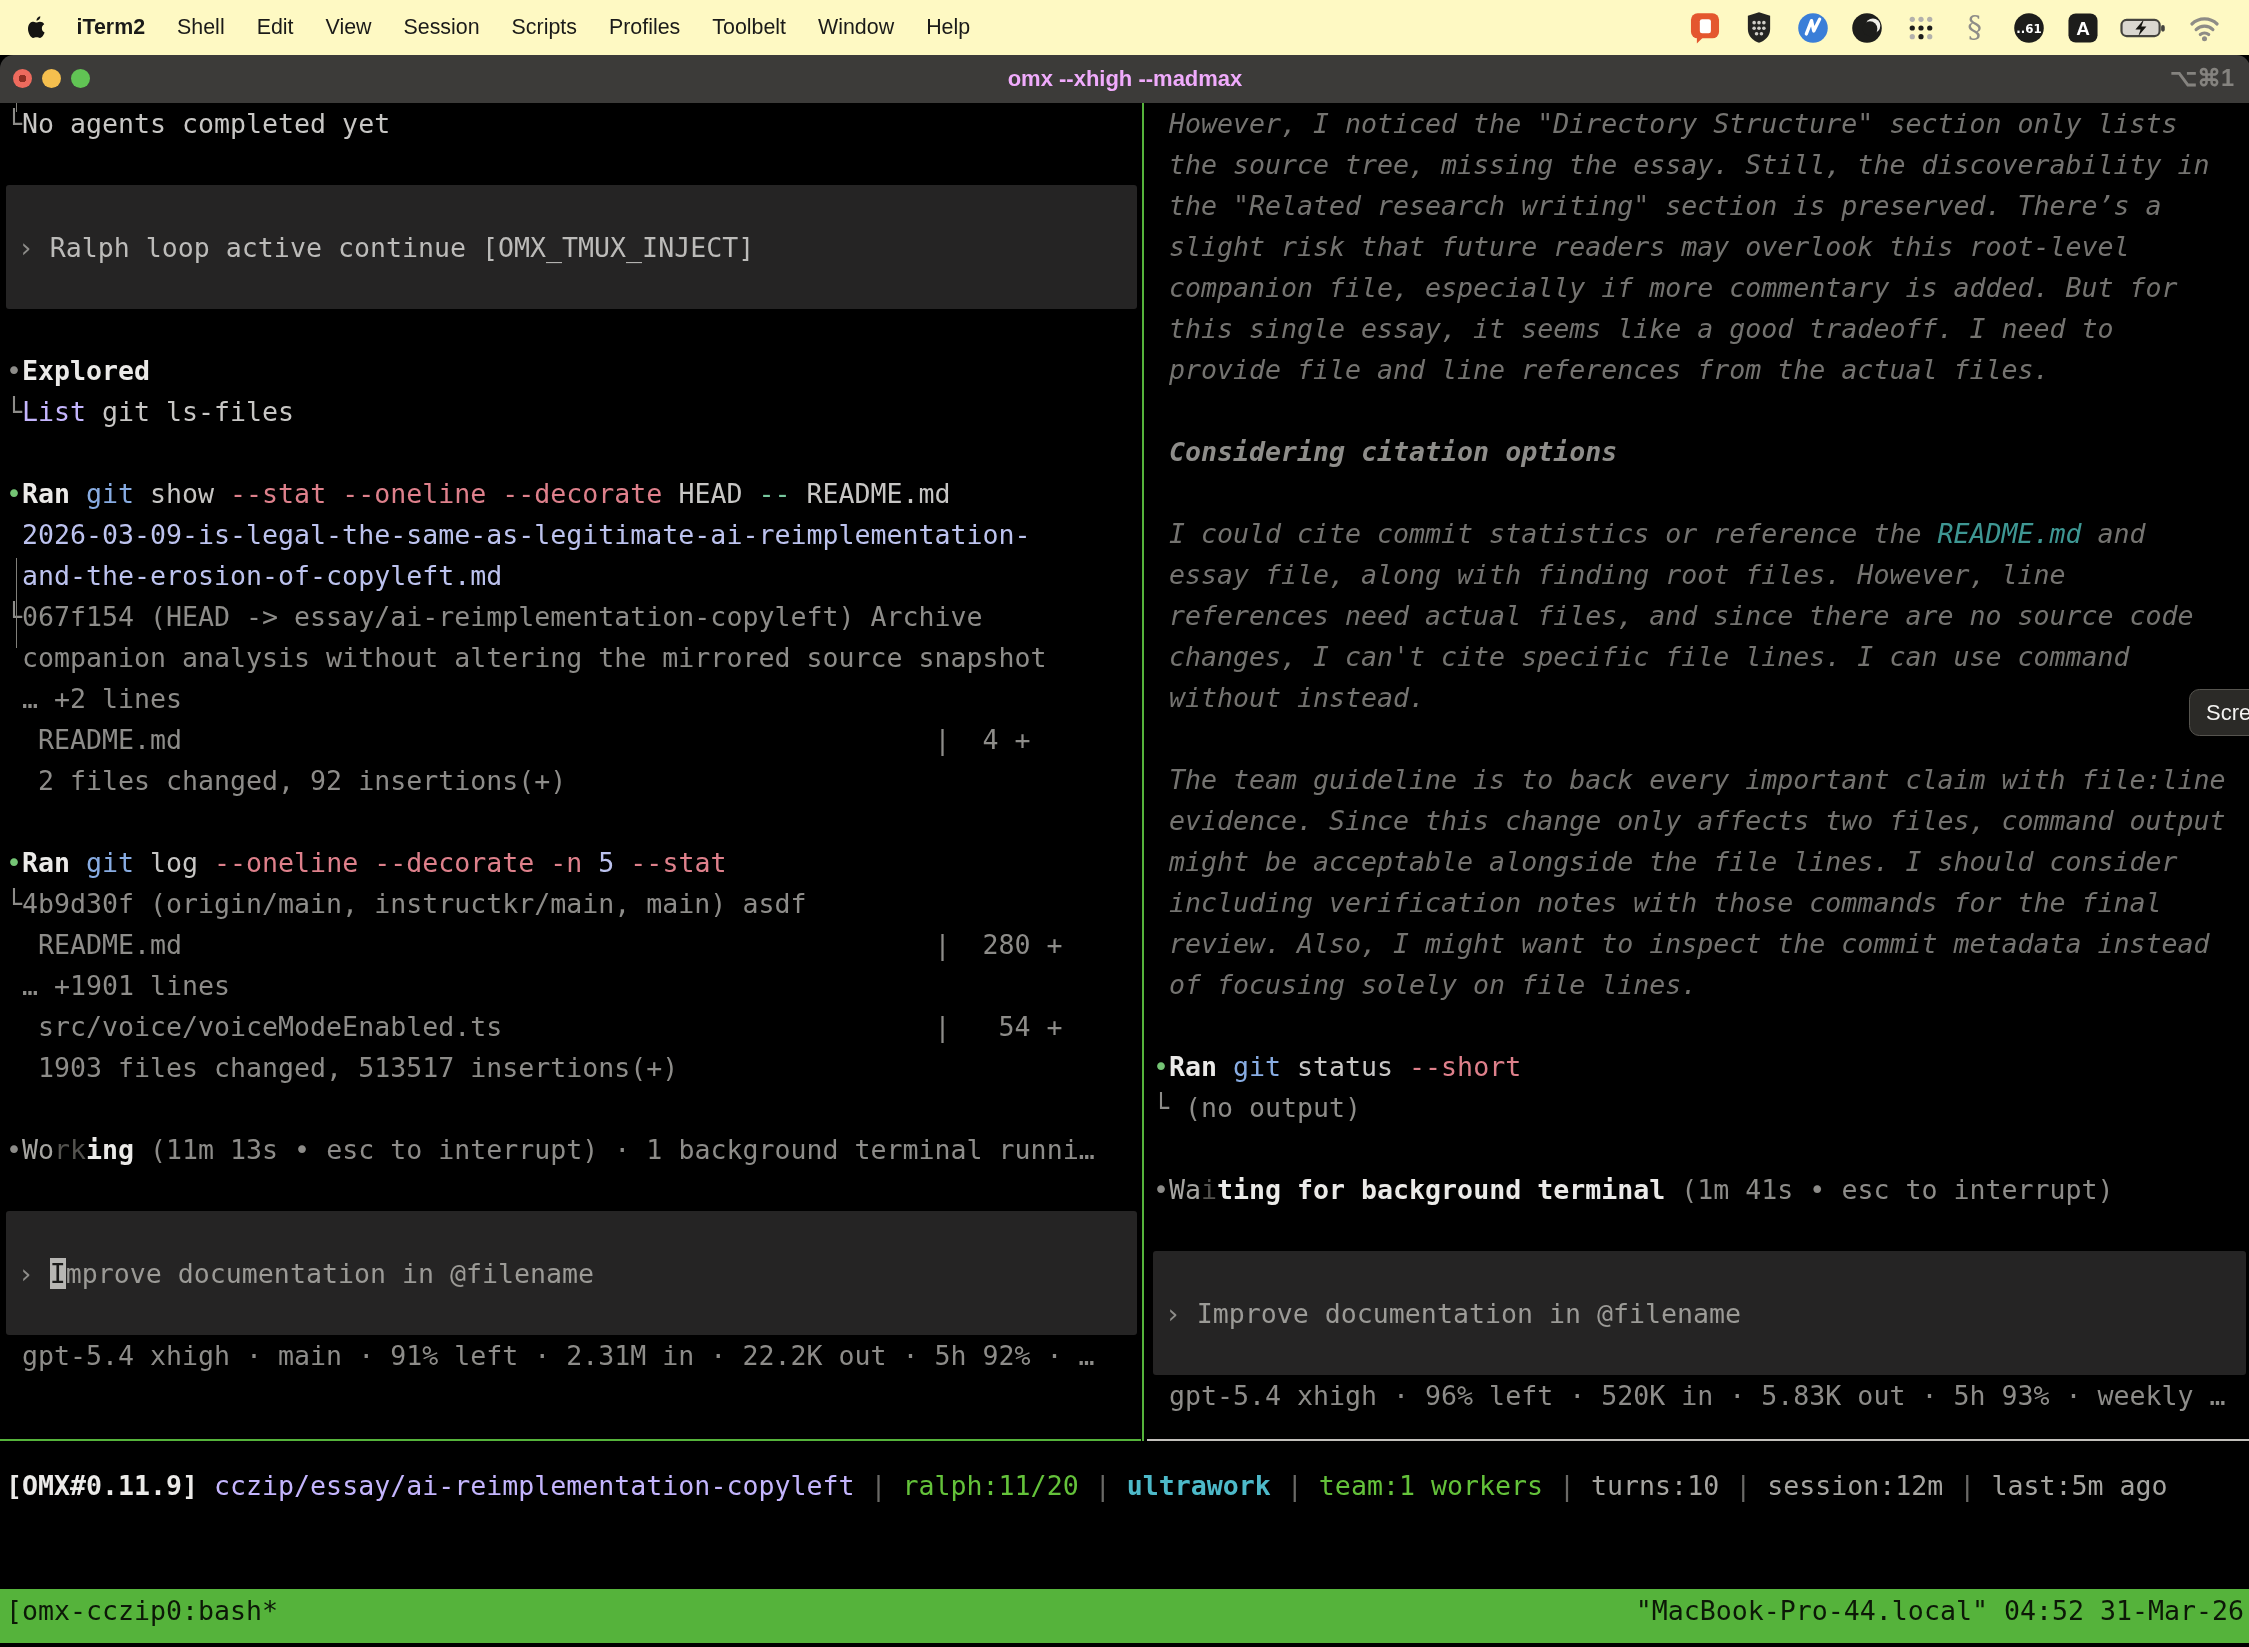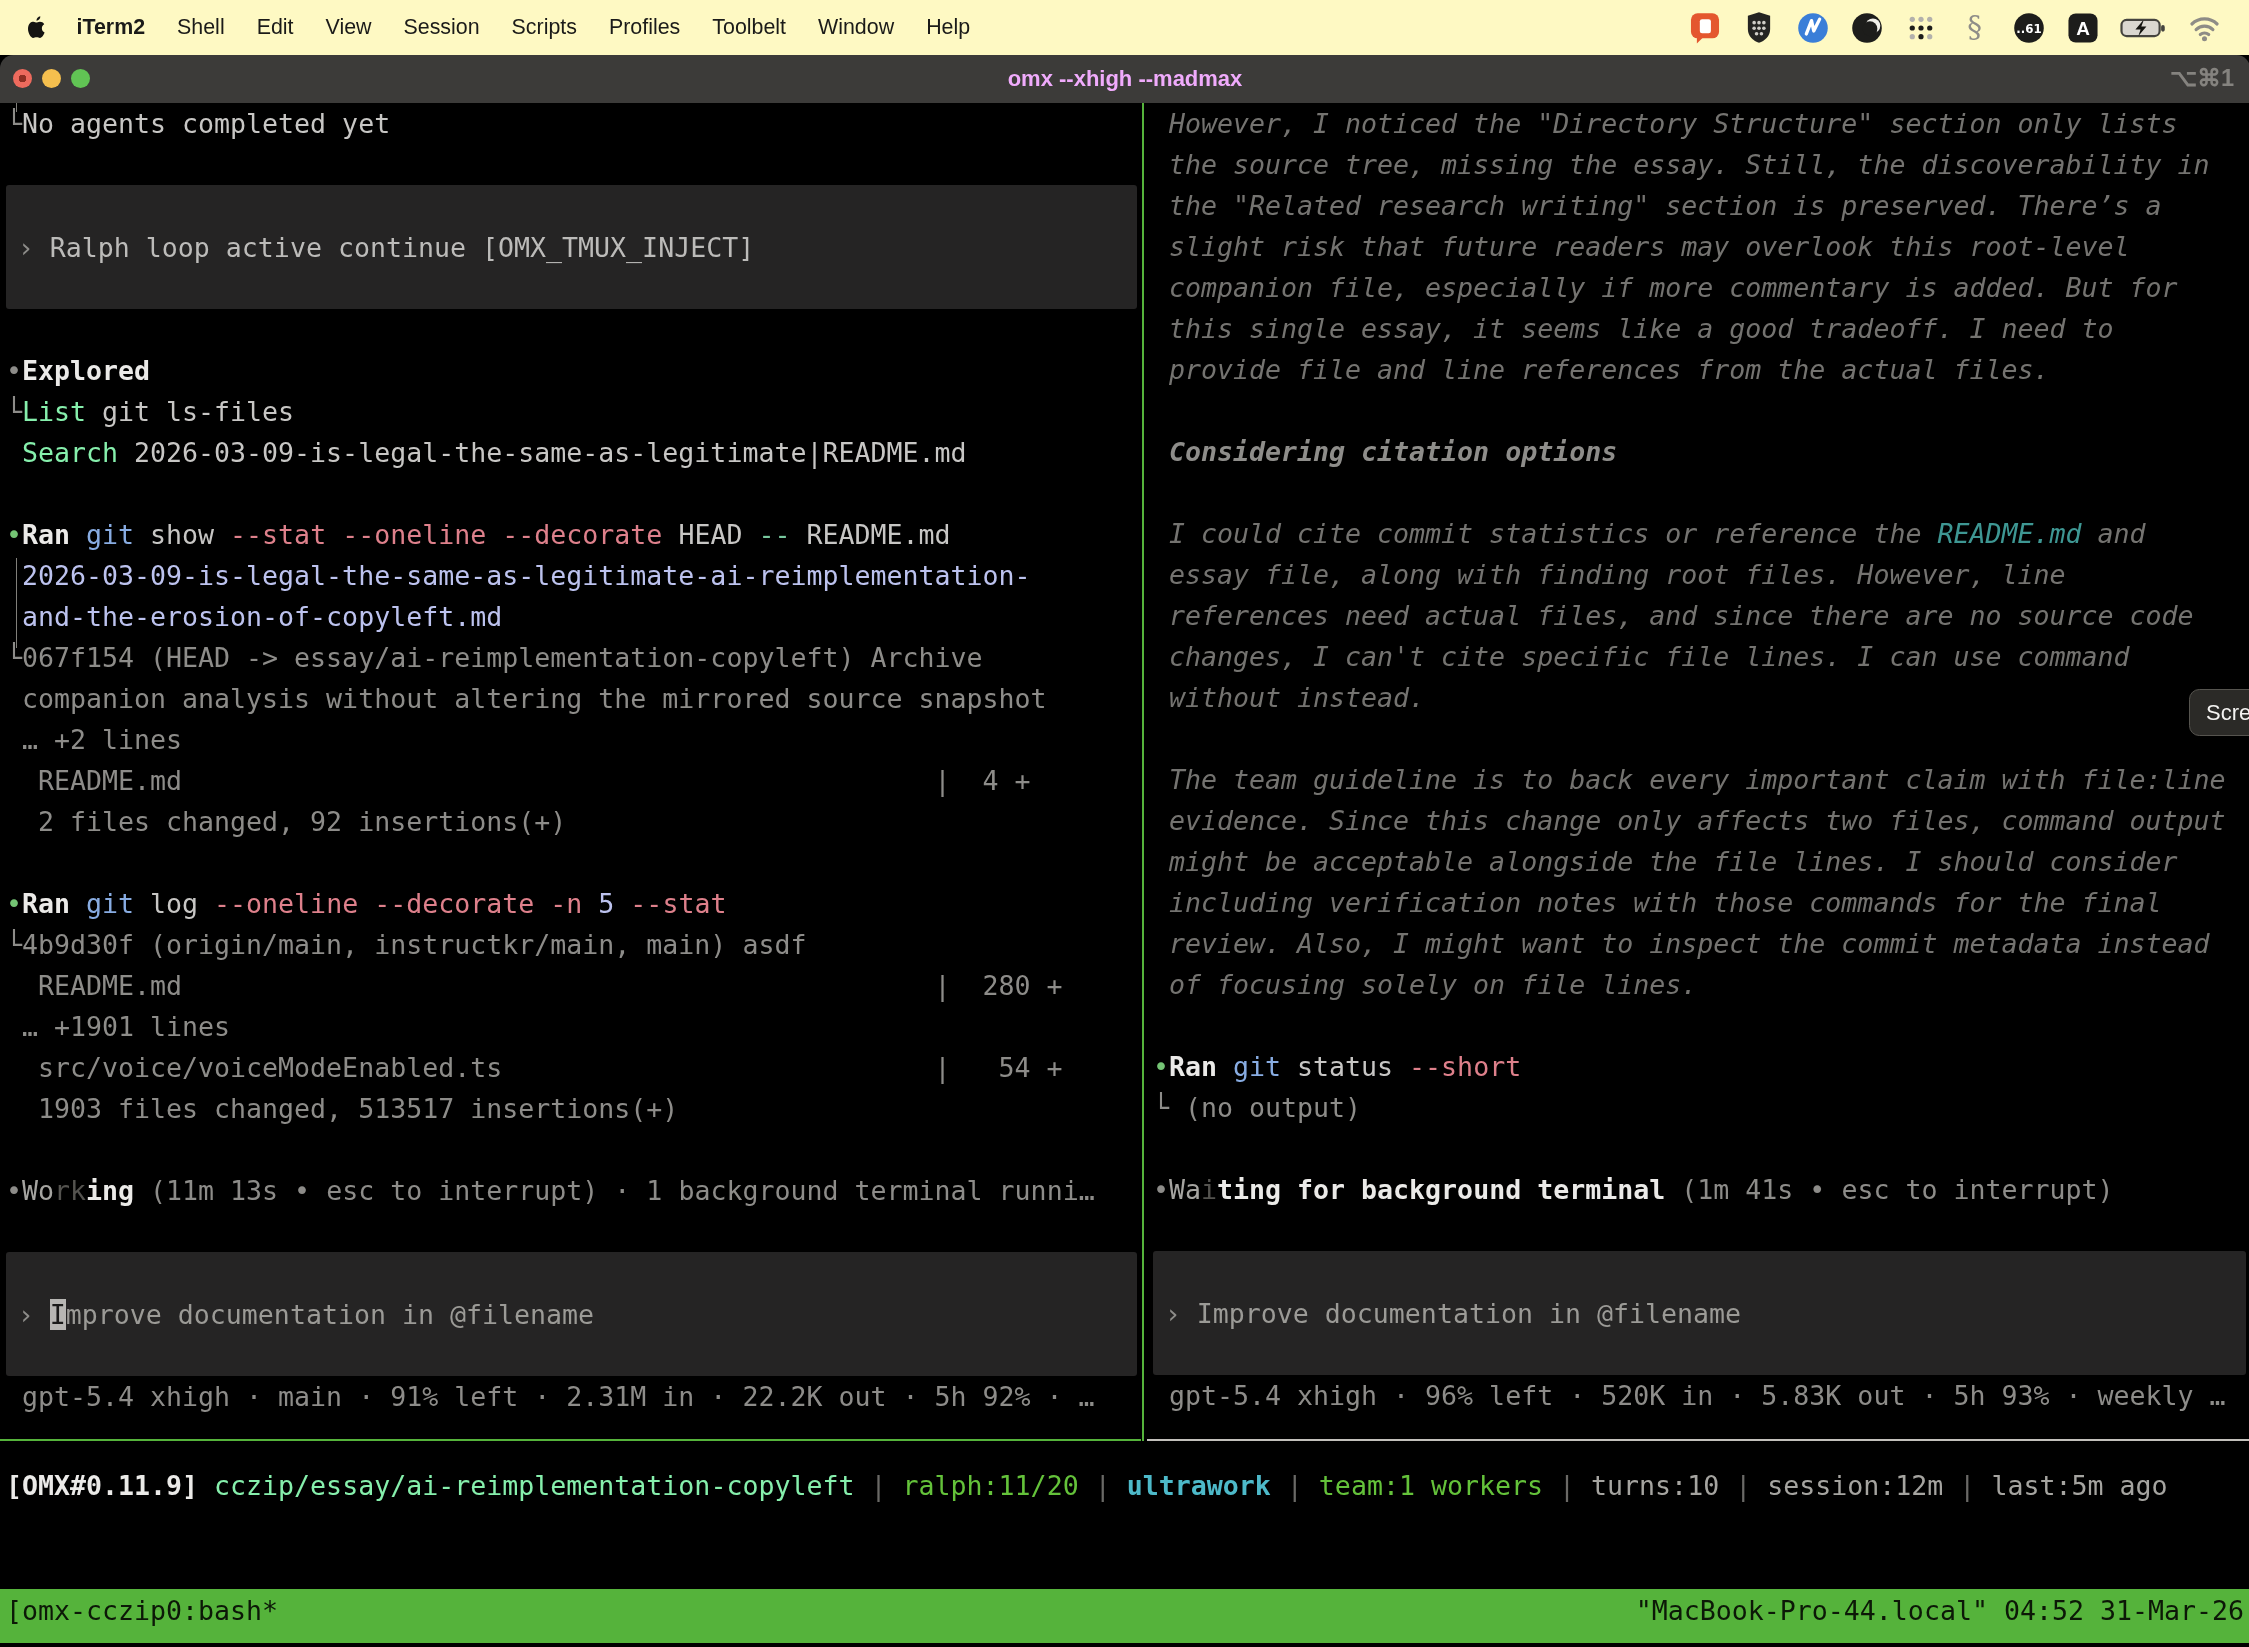--- a/index.html
+++ b/index.html
@@ -77,21 +77,21 @@
     font-family:"Liberation Sans",sans-serif;font-size:22px;color:#f4f3f1;z-index:5;
   }
   
   .c-fg{color:#c7c6c4;}
   .c-fg2{color:#bcbbb9;}
   .c-bold{color:#ebeae8;font-weight:bold;}
   .c-dim{color:#8d8c89;}
   .c-dark{color:#54534f;}
   .c-lgray{color:#a5a4a0;}
   .c-bltg{color:#74c474;}
-  .c-cyan{color:#86efac;text-align:right;}
+  .c-cyan{color:#c4b5fd;text-align:right;}
   .c-cyanb{color:#4db9c9;font-weight:bold;}
   .c-blue{color:#88ace2;}
   .c-pink{color:#de808b;}
   .c-mint{color:#78c89e;}
   .c-lav{color:#bcc2ee;}
   .c-ph{color:#9b9a96;}
   .c-cur{background:#b7b6b3;color:#1a1a19;}
   .c-think{color:#747370;font-style:italic;}
   .c-thinkb{color:#8e8d8a;font-style:italic;font-weight:bold;}
   .c-tlink{color:#3e9793;font-style:italic;}
@@ -215,21 +215,20 @@
         <pre class="trow"><span class="c-dim">└</span><span class="c-fg">No agents completed yet</span></pre>
         <pre class="trow"></pre>
       </div>
     <div class="prompt-box">
       <pre class="trow"><span class="c-dim">› </span><span class="c-fg2">Ralph loop active continue [OMX_TMUX_INJECT]</span></pre>
     </div>
     <div>
         <pre class="trow"></pre>
         <pre class="trow"><span class="c-dim">•</span><span class="c-bold">Explored</span></pre>
         <pre class="trow"><span class="c-dim">└</span><span class="c-cyan">List</span><span class="c-fg"> git ls-files</span></pre>
-        <pre class="trow"><span class="c-cyan"> Search</span><span class="c-fg"> 2026-03-09-is-legal-the-same-as-legitimate|README.md</span></pre>
         <pre class="trow"></pre>
         <pre class="trow"><span class="c-bltg">•</span><span class="c-bold">Ran</span><span class="c-blue"> git</span><span class="c-fg"> show</span><span class="c-pink"> --stat --oneline --decorate</span><span class="c-fg"> HEAD</span><span class="c-mint"> --</span><span class="c-fg"> README.md</span></pre>
         <pre class="trow"><span class="c-lav"> 2026-03-09-is-legal-the-same-as-legitimate-ai-reimplementation-</span></pre>
         <pre class="trow"><span class="c-lav"> and-the-erosion-of-copyleft.md</span></pre>
         <pre class="trow"><span class="c-dim">└067f154 (HEAD -&gt; essay/ai-reimplementation-copyleft) Archive</span></pre>
         <pre class="trow"><span class="c-dim"> companion analysis without altering the mirrored source snapshot</span></pre>
         <pre class="trow"><span class="c-dim"> … +2 lines</span></pre>
         <pre class="trow"><span class="c-dim">  README.md                                               |  4 +</span></pre>
         <pre class="trow"><span class="c-dim">  2 files changed, 92 insertions(+)</span></pre>
         <pre class="trow"></pre>

